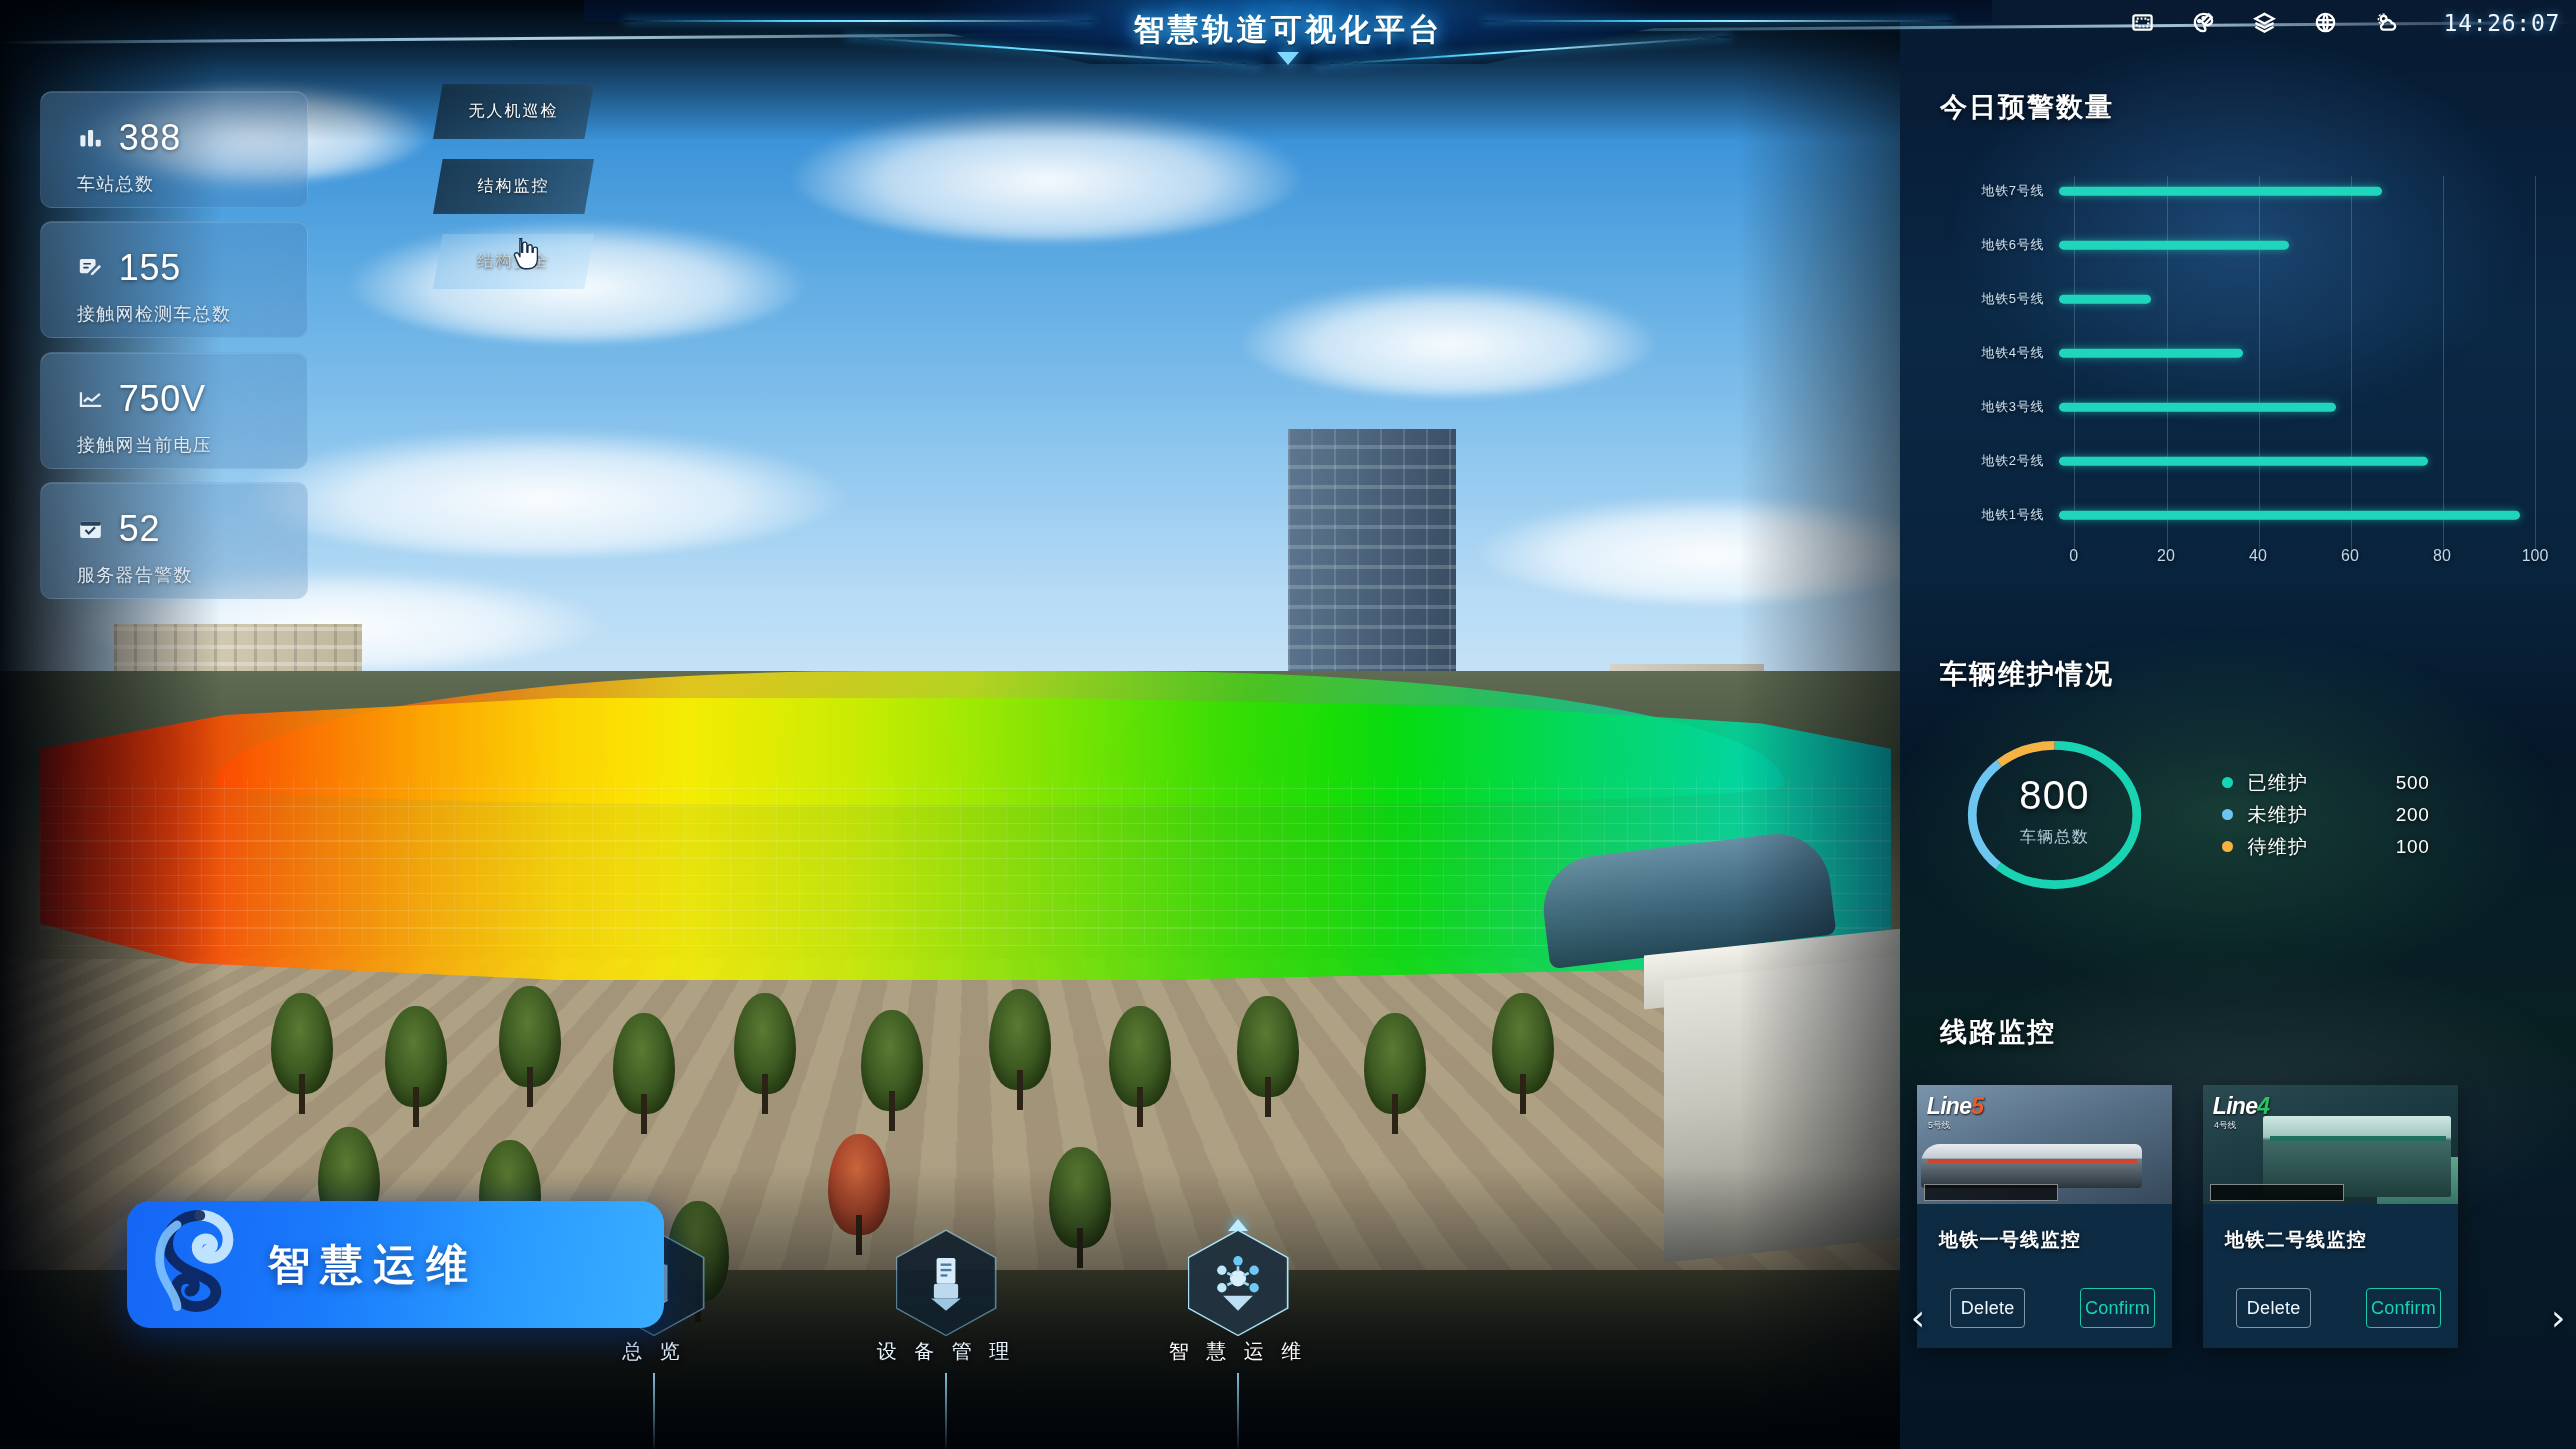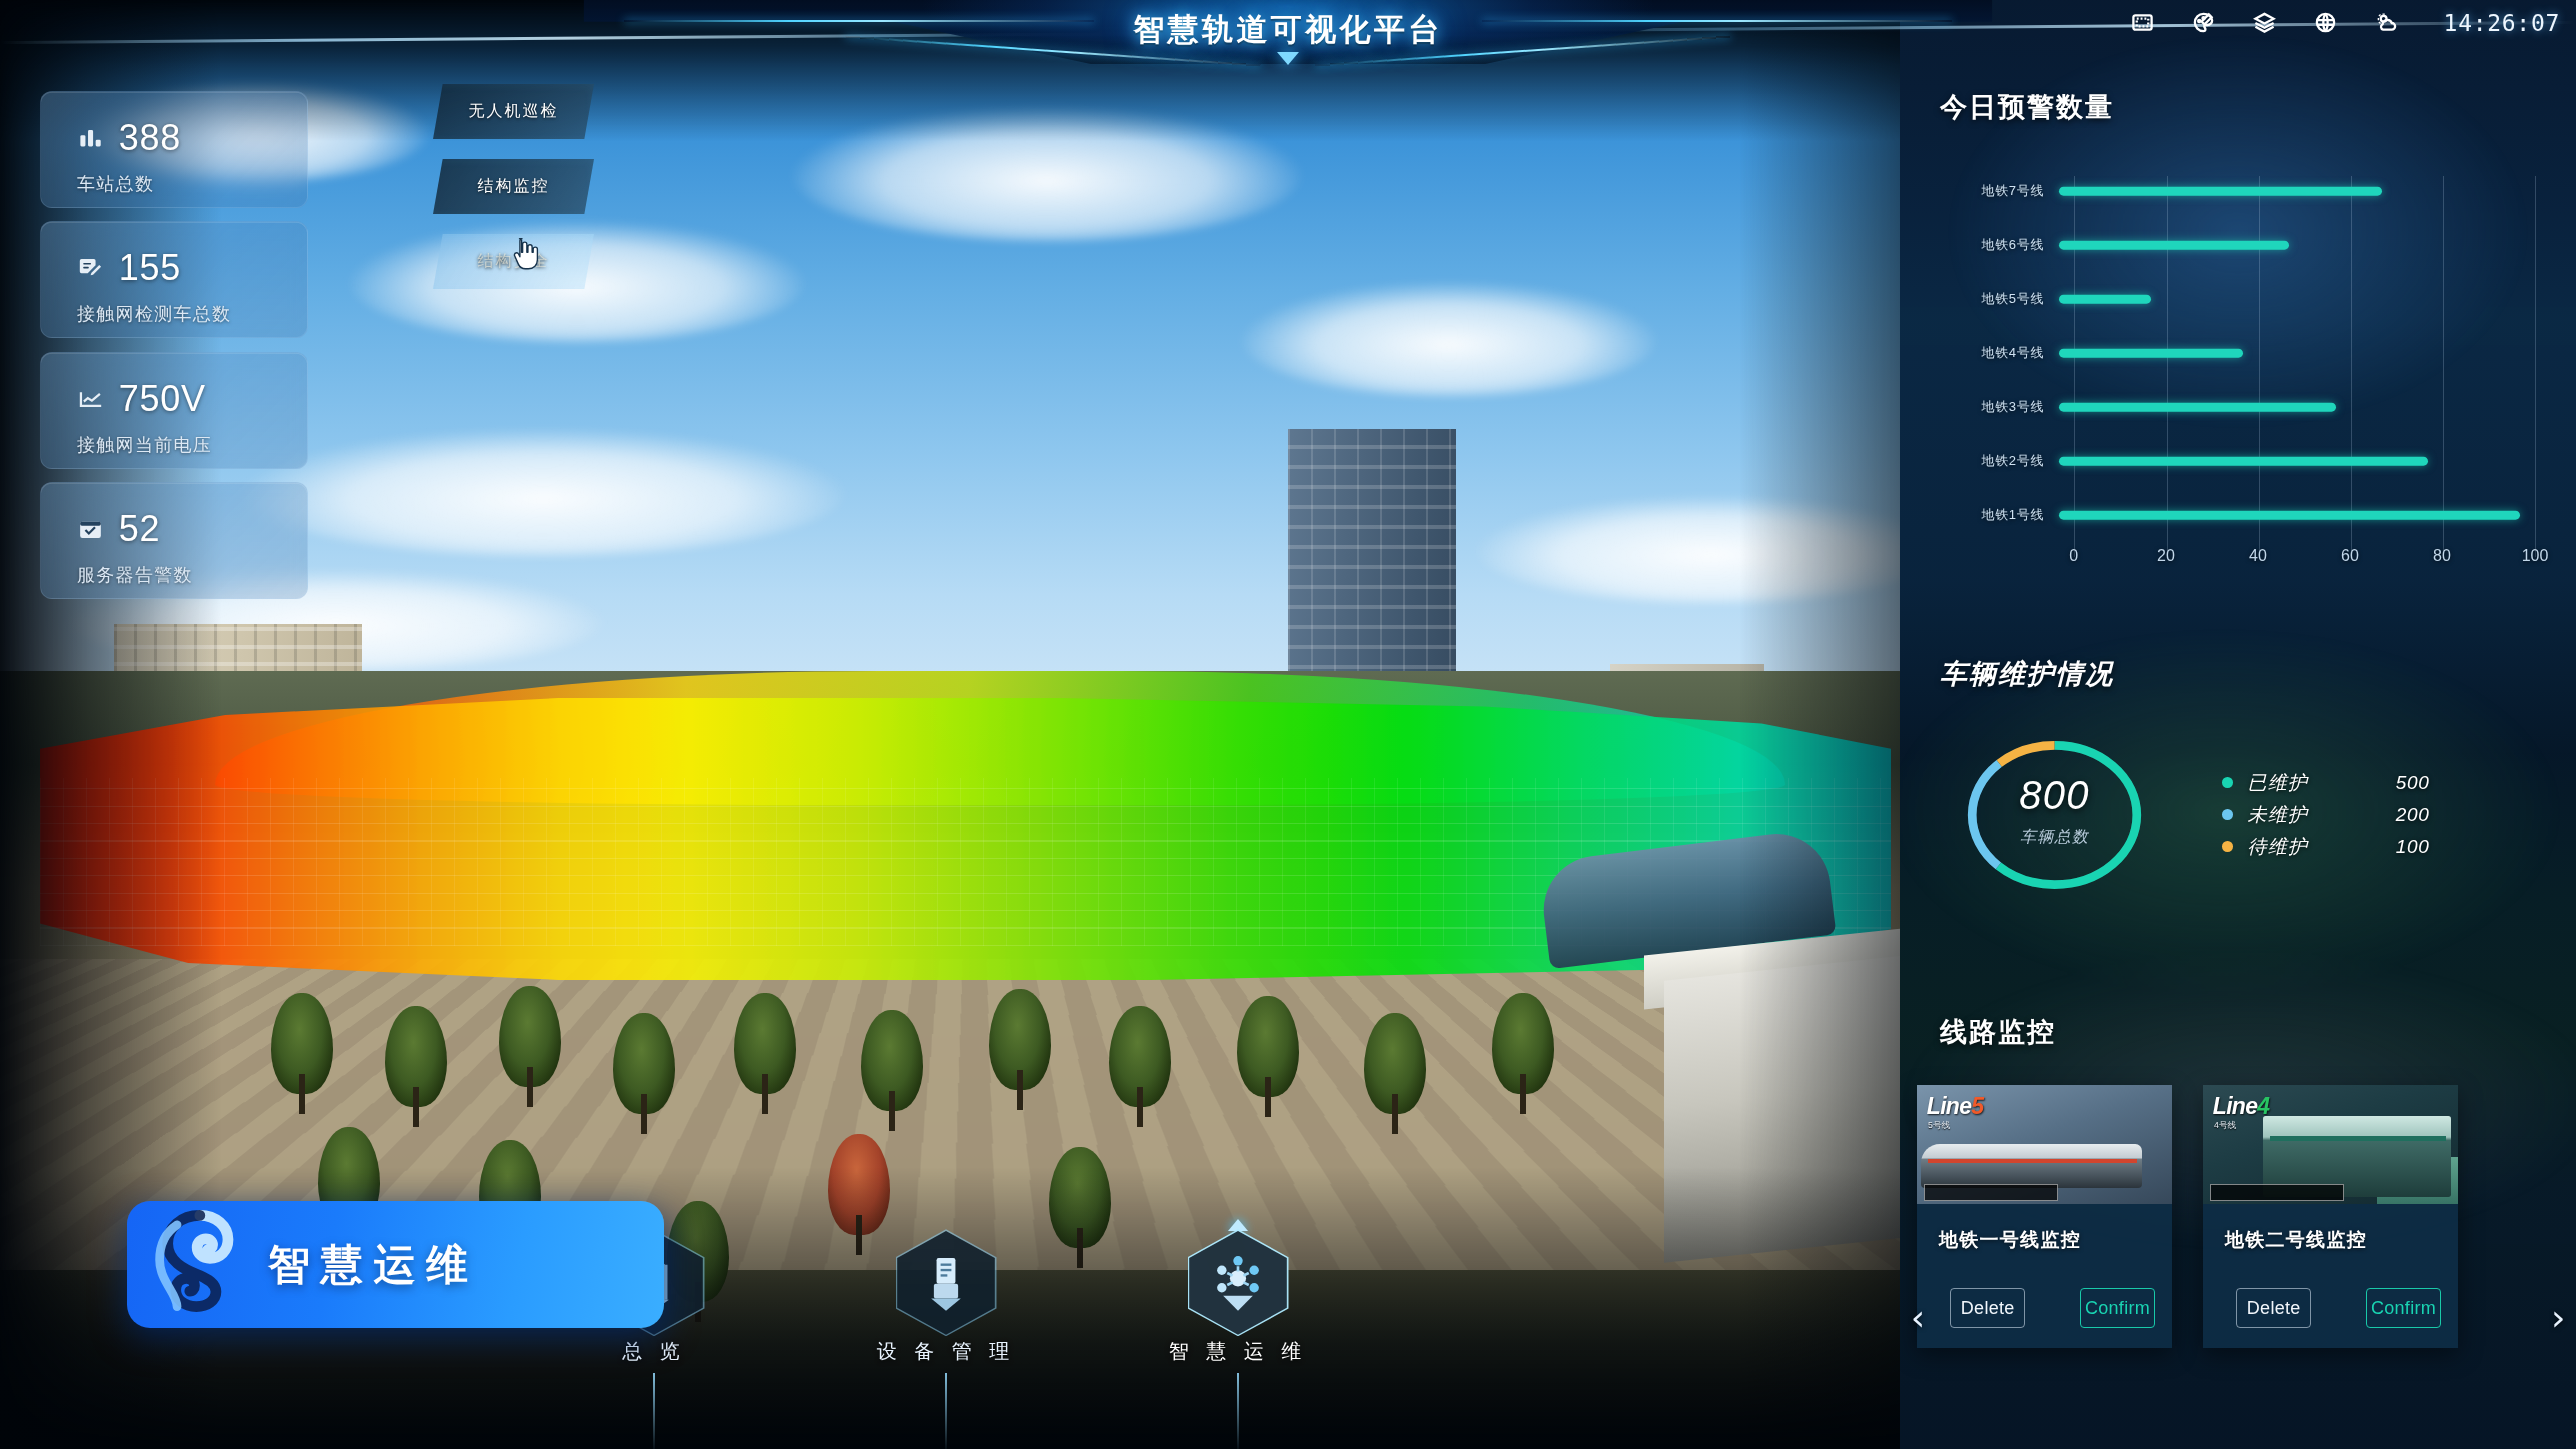--- a/index.html
+++ b/index.html
@@ -395,21 +395,21 @@
   .axis {
     position: relative; margin-left: 119px; height: 34px;
   }
   .axis .tick {
     position: absolute; top: 6.7px; transform: translateX(-50%);
     font-size: 16px; color: #c2d7ea;
     text-shadow: 0 1.3px 4px rgba(0,0,0,.7);
   }
 
   
-  #maint { position: absolute; left: 0; top: 656px; width: 584px; font-style: italic; }
+  #maint { position: absolute; left: 0; top: 656px; width: 584px; }
   .donut-wrap {
     display: flex; align-items: center; margin-top: 29.5px;
   }
   .donut {
     position: relative; width: 161px; height: 186px; margin-left: 34px;
     flex: 0 0 161px;
   }
   .donut svg { width: 161px; height: 186px; transform: rotate(-90deg); }
   .donut .ctr {
     position: absolute; left: 0; top: 50%; width: 100%;

